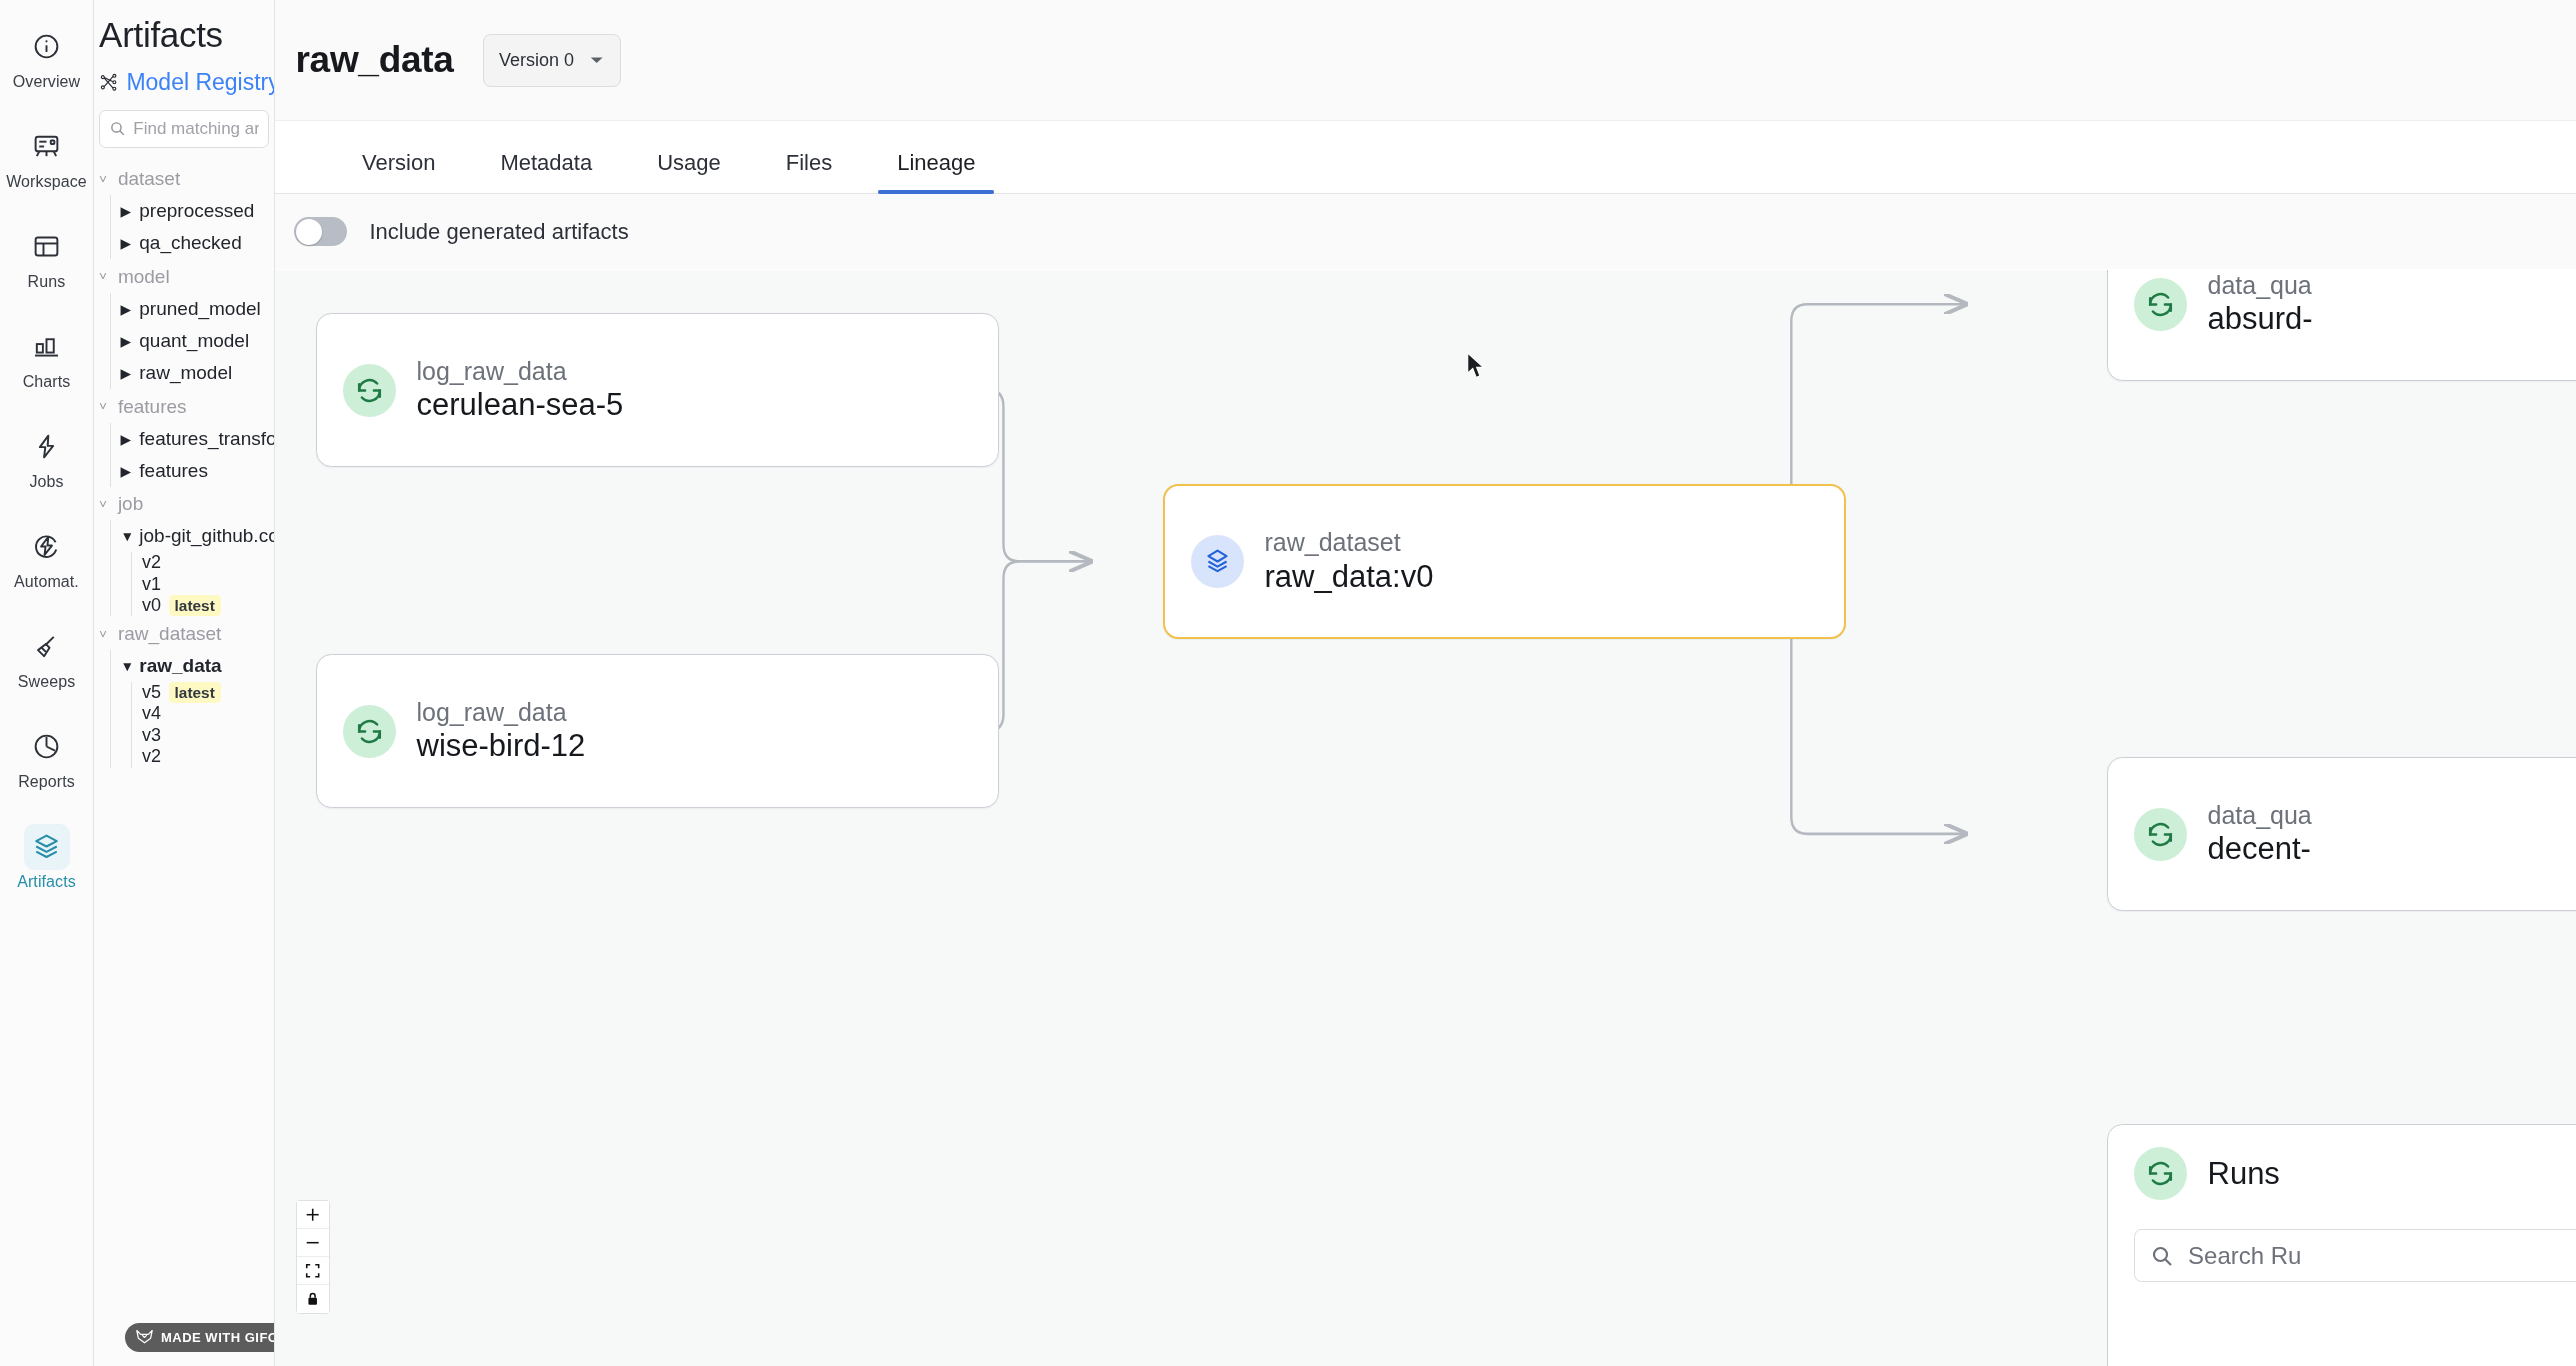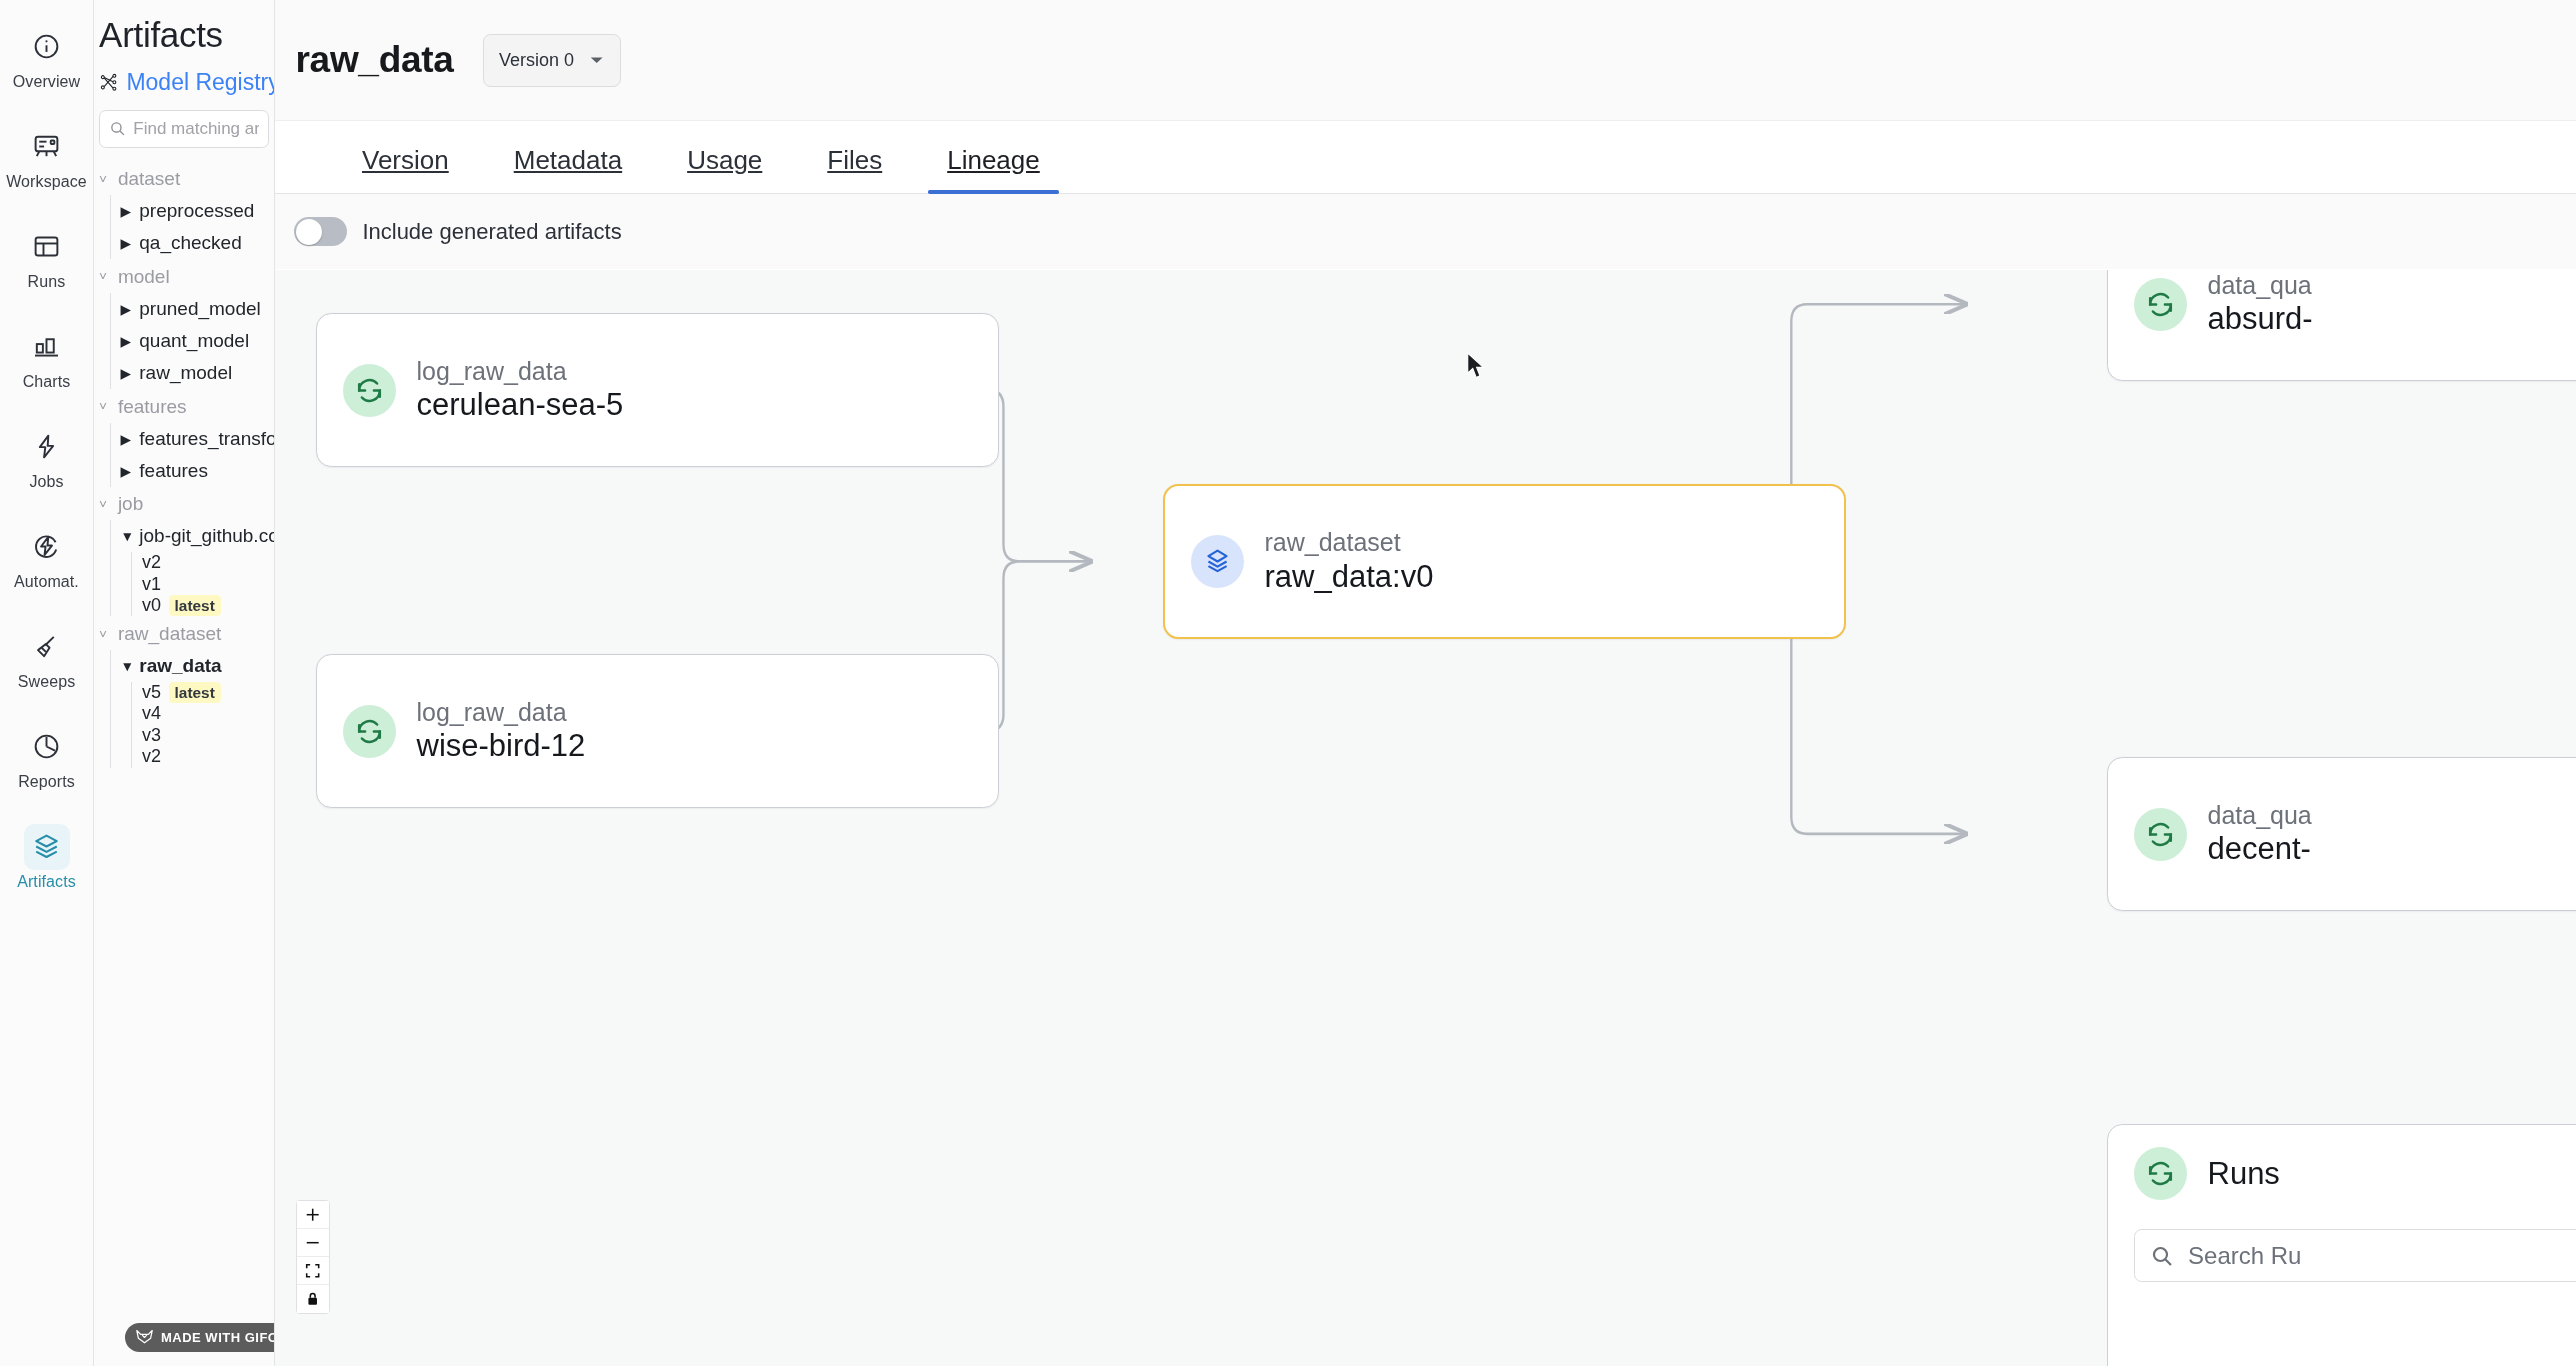--- a/index.html
+++ b/index.html
@@ -149,33 +149,34 @@
     margin-left: auto; font-size: 29px; color: #34383f;
     letter-spacing: 1.7px; cursor: pointer; line-height: 1;
   }
 
   .tabs {
     height: 73px; background: #fff;
     border-bottom: 0.9px solid #e4e4e7;
     display: flex; align-items: flex-end; padding-left: 68px;
   }
   .tab {
-    font-size: 26px; color: #2c3038;
+    font-size: 22px; color: #2c3038;
     padding: 0 19px 17px 19px; margin-right: 27px;
-    cursor: pointer; position: relative; text-decoration: underline;
+    cursor: pointer; position: relative;
   }
   .tab.active { color: #1d1f24; }
   .tab.active::after {
     content: ""; position: absolute; left: 0; right: 0; bottom: -0.9px;
     height: 4.3px; background: #3b6fd4; border-radius: 1.7px;
   }
 
   .toggle-row {
     height: 75px; display: flex; align-items: center; padding-left: 19px;
     background: #fafafa;
+    gap: 7px;
   }
   .switch {
     width: 53px; height: 29px; border-radius: 14.5px;
     background: #b8bcc4; position: relative; cursor: pointer; flex: 0 0 53px;
   }
   .switch .knob {
     position: absolute; top: 1.7px; left: 1.7px;
     width: 26px; height: 26px; border-radius: 50%;
     background: #fff; box-shadow: 0 0.9px 1.7px rgba(0,0,0,.25);
   }

